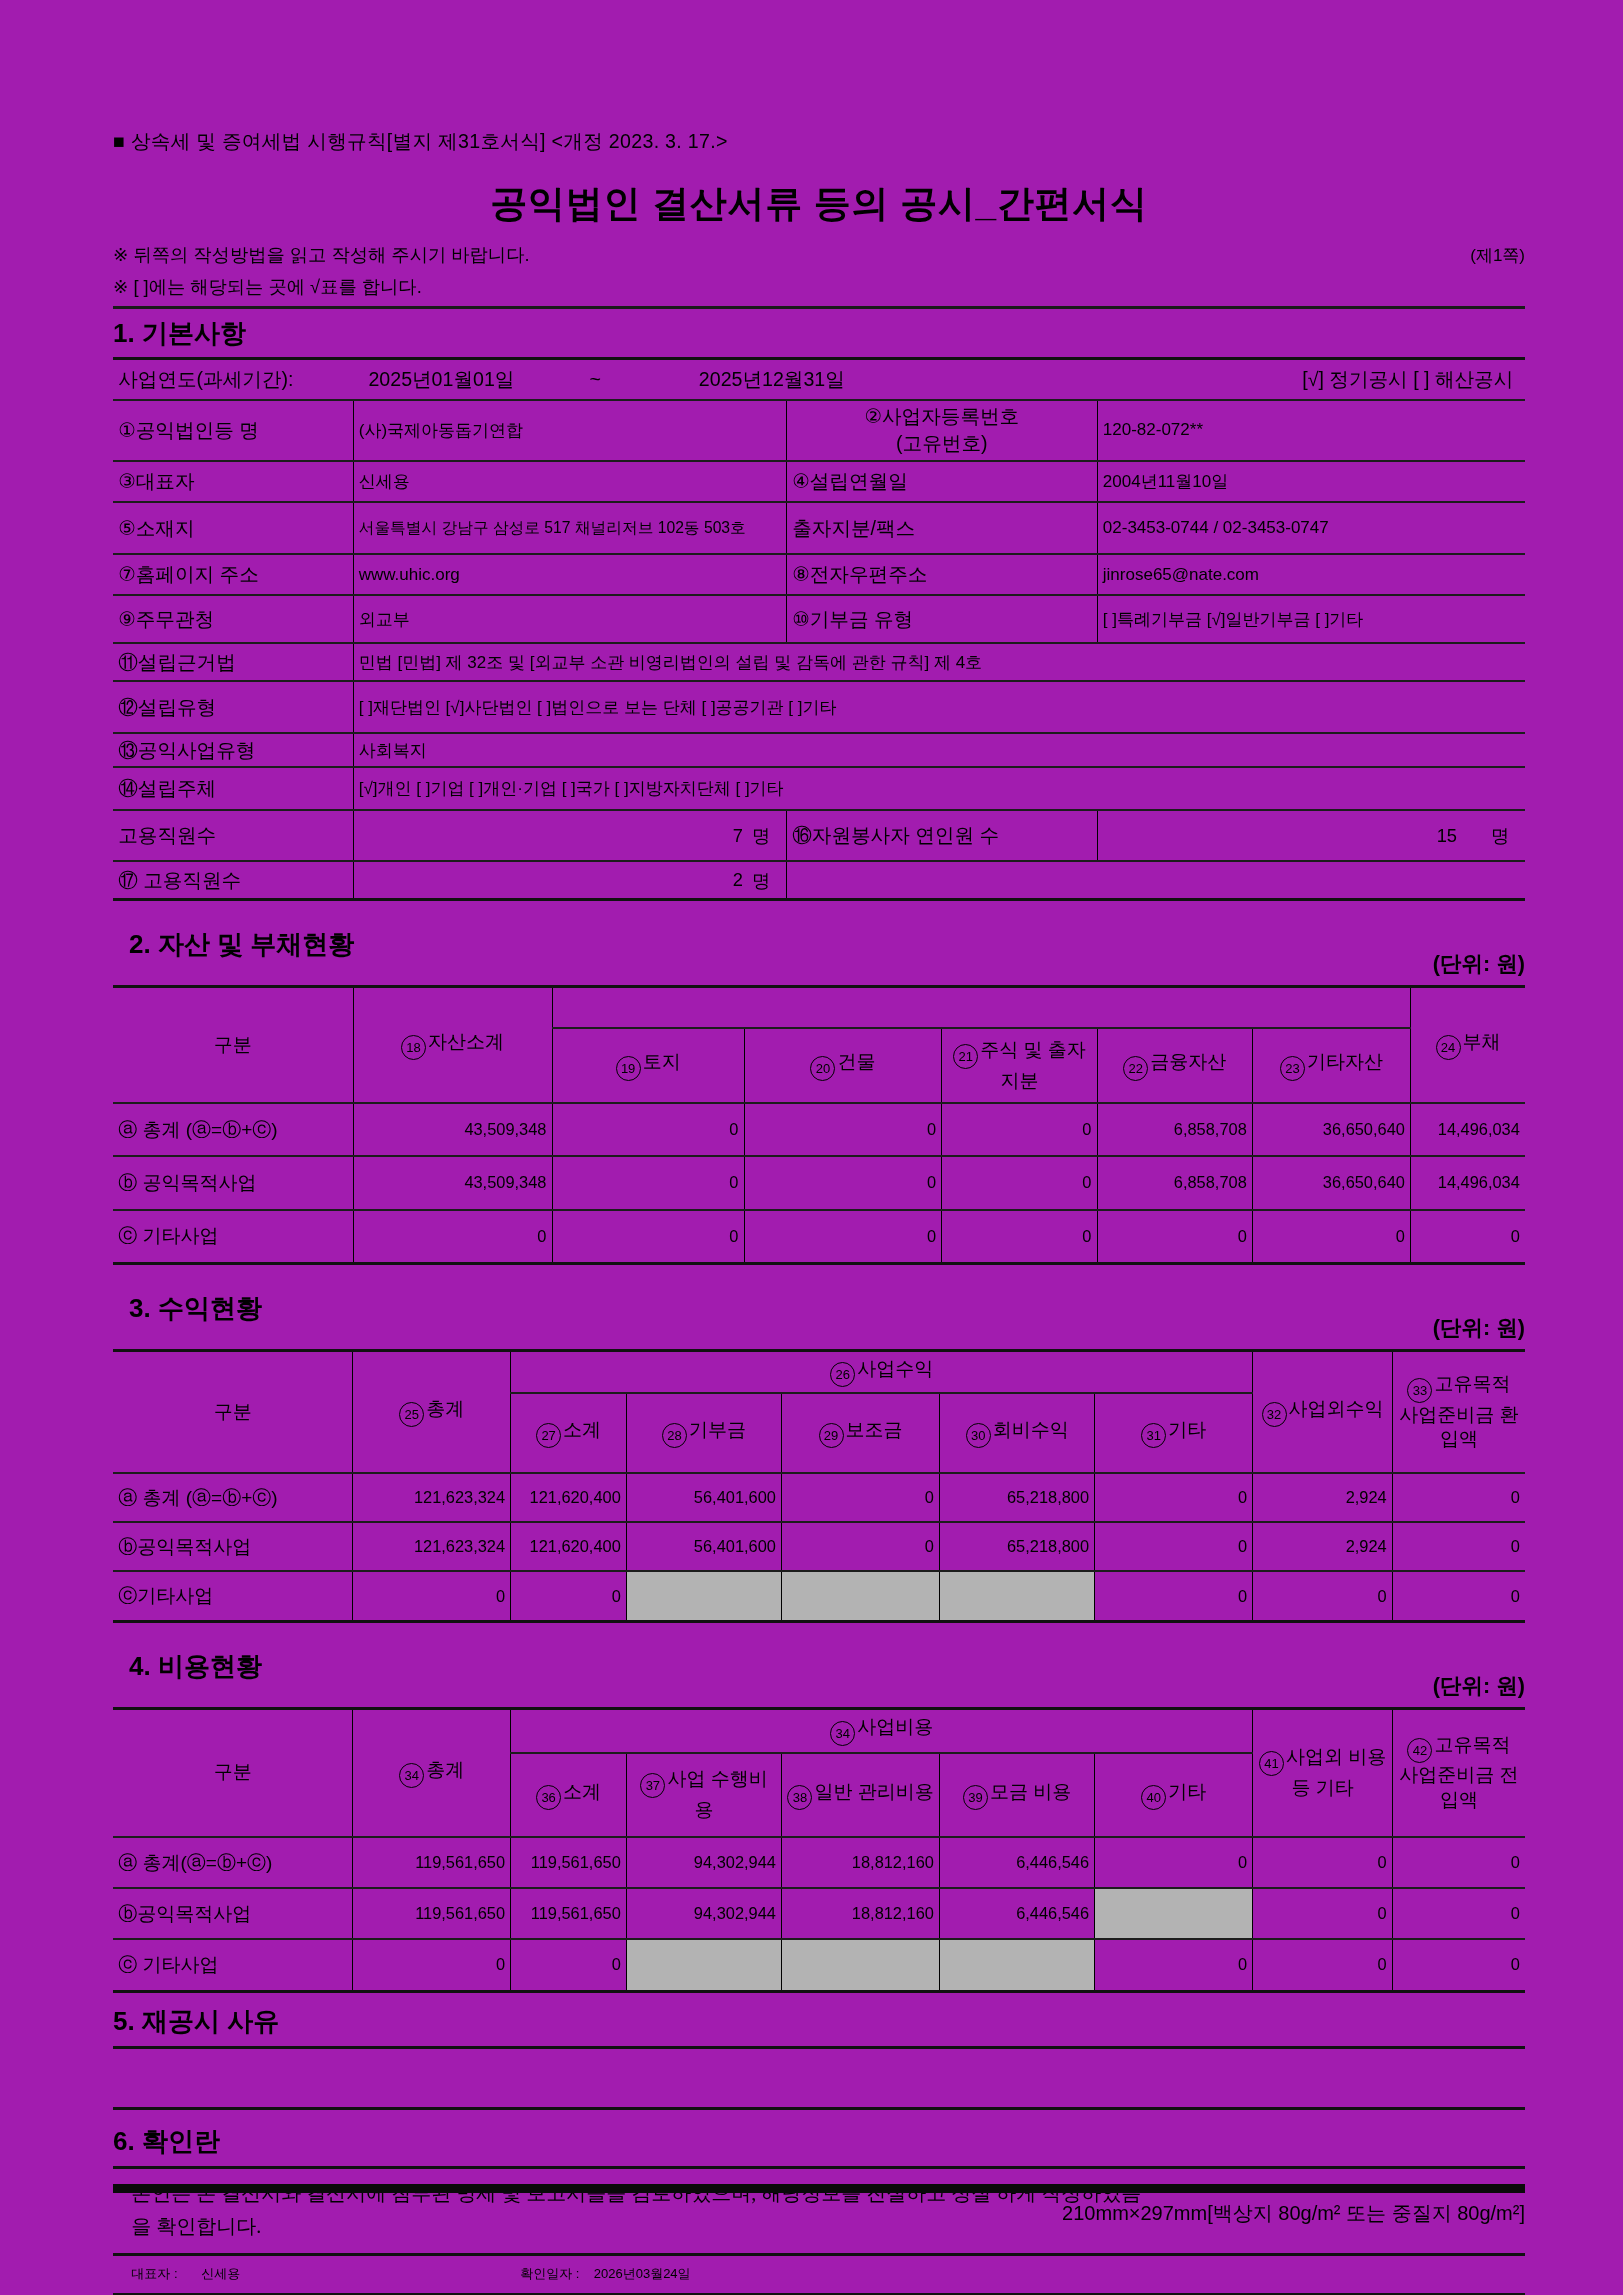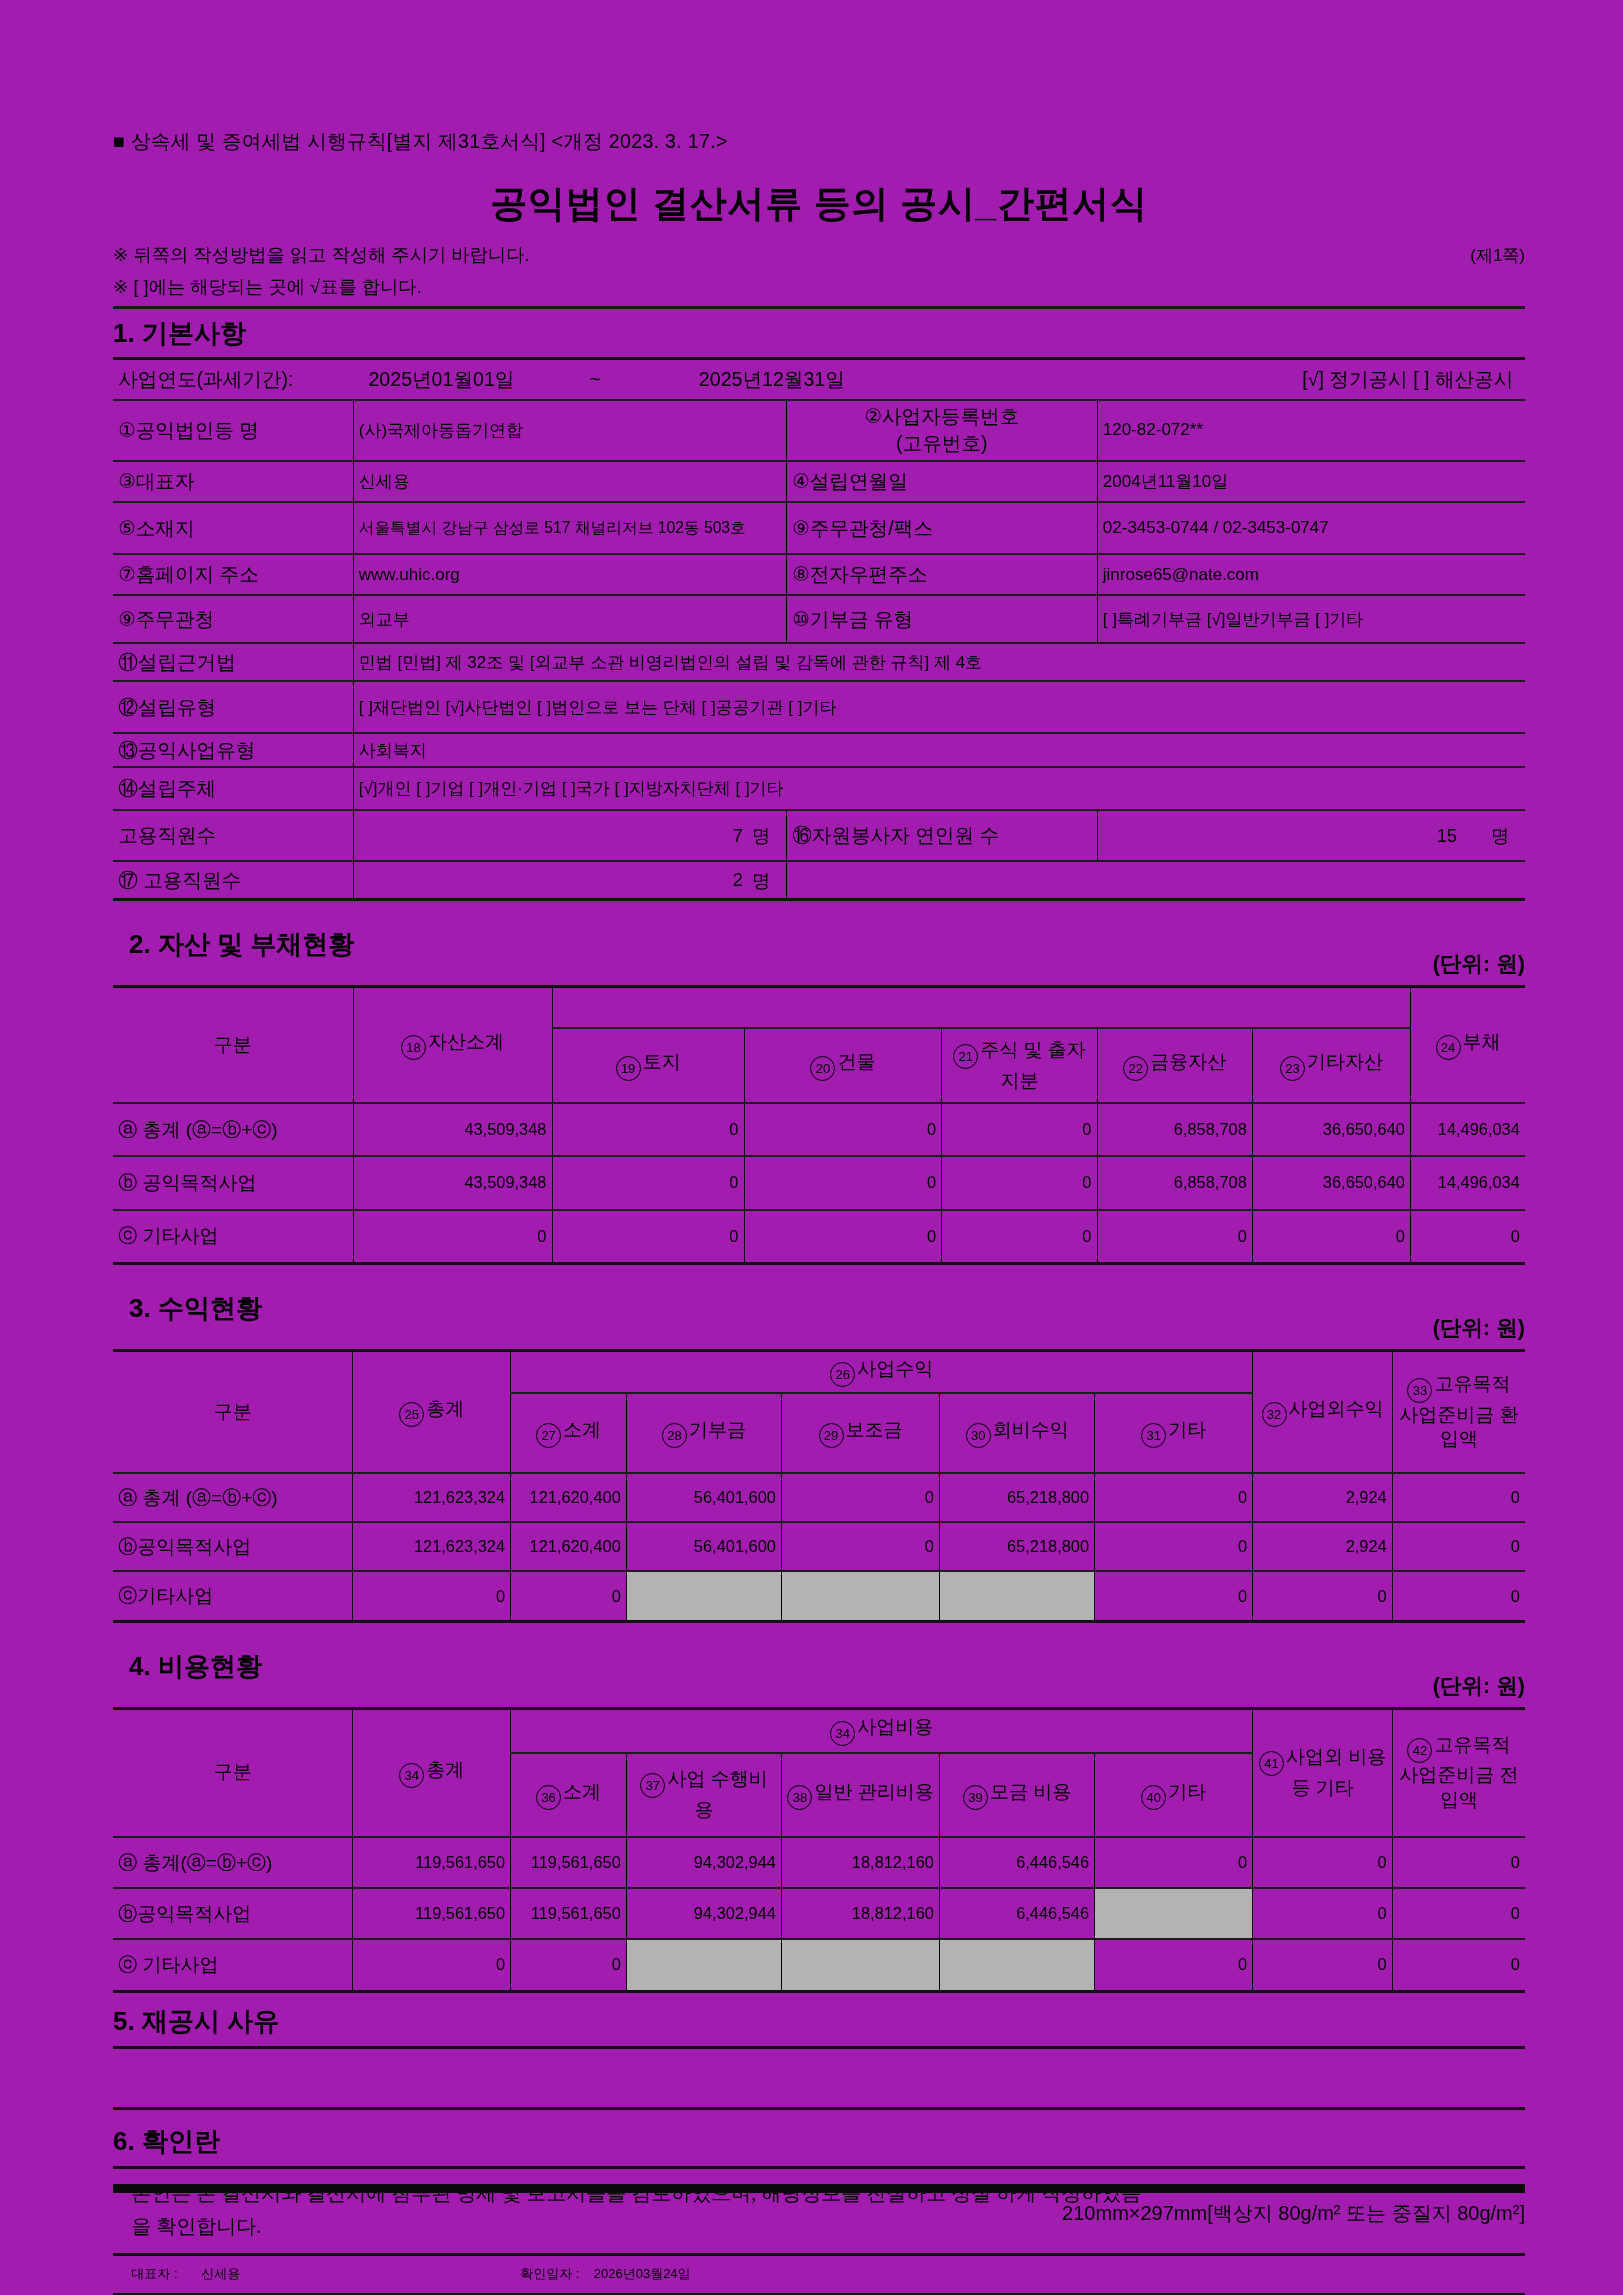--- a/index.html
+++ b/index.html
@@ -121,21 +121,21 @@
       </tr>
       <tr style="height:41px">
         <td class="lab">③대표자</td>
         <td class="val">신세용</td>
         <td class="lab">④설립연월일</td>
         <td class="val">2004년11월10일</td>
       </tr>
       <tr style="height:52px">
         <td class="lab">⑤소재지</td>
         <td class="val val-sm">서울특별시 강남구 삼성로 517 채널리저브 102동 503호</td>
-        <td class="lab">⑨주무관청/팩스</td>
+        <td class="lab">출자지분/팩스</td>
         <td class="val">02-3453-0744  /  02-3453-0747</td>
       </tr>
       <tr style="height:41px">
         <td class="lab">⑦홈페이지 주소</td>
         <td class="val">www.uhic.org</td>
         <td class="lab">⑧전자우편주소</td>
         <td class="val">jinrose65@nate.com</td>
       </tr>
       <tr style="height:48px">
         <td class="lab">⑨주무관청</td>

